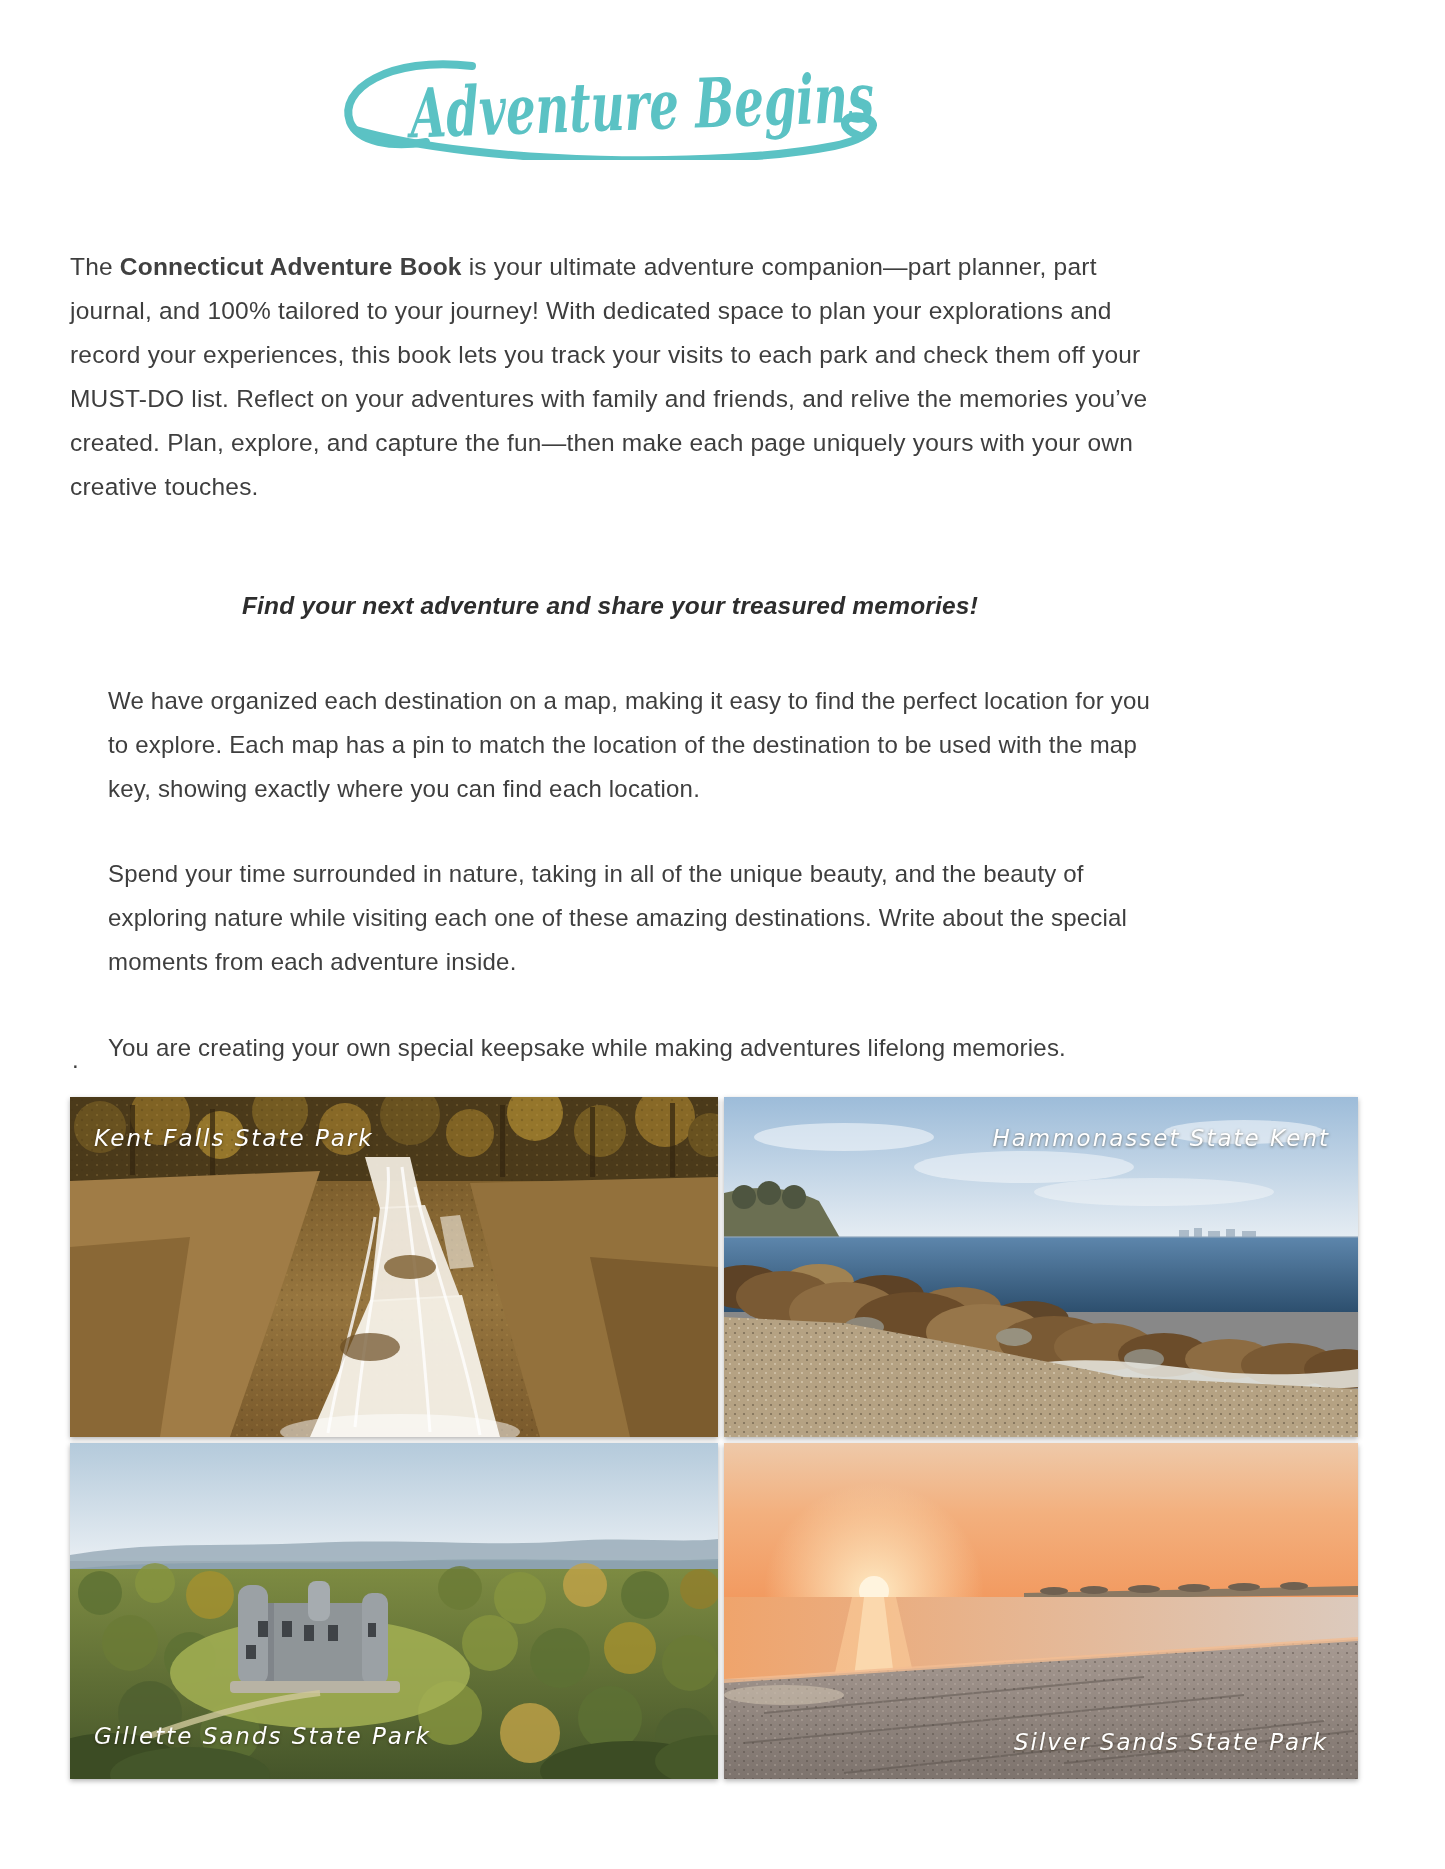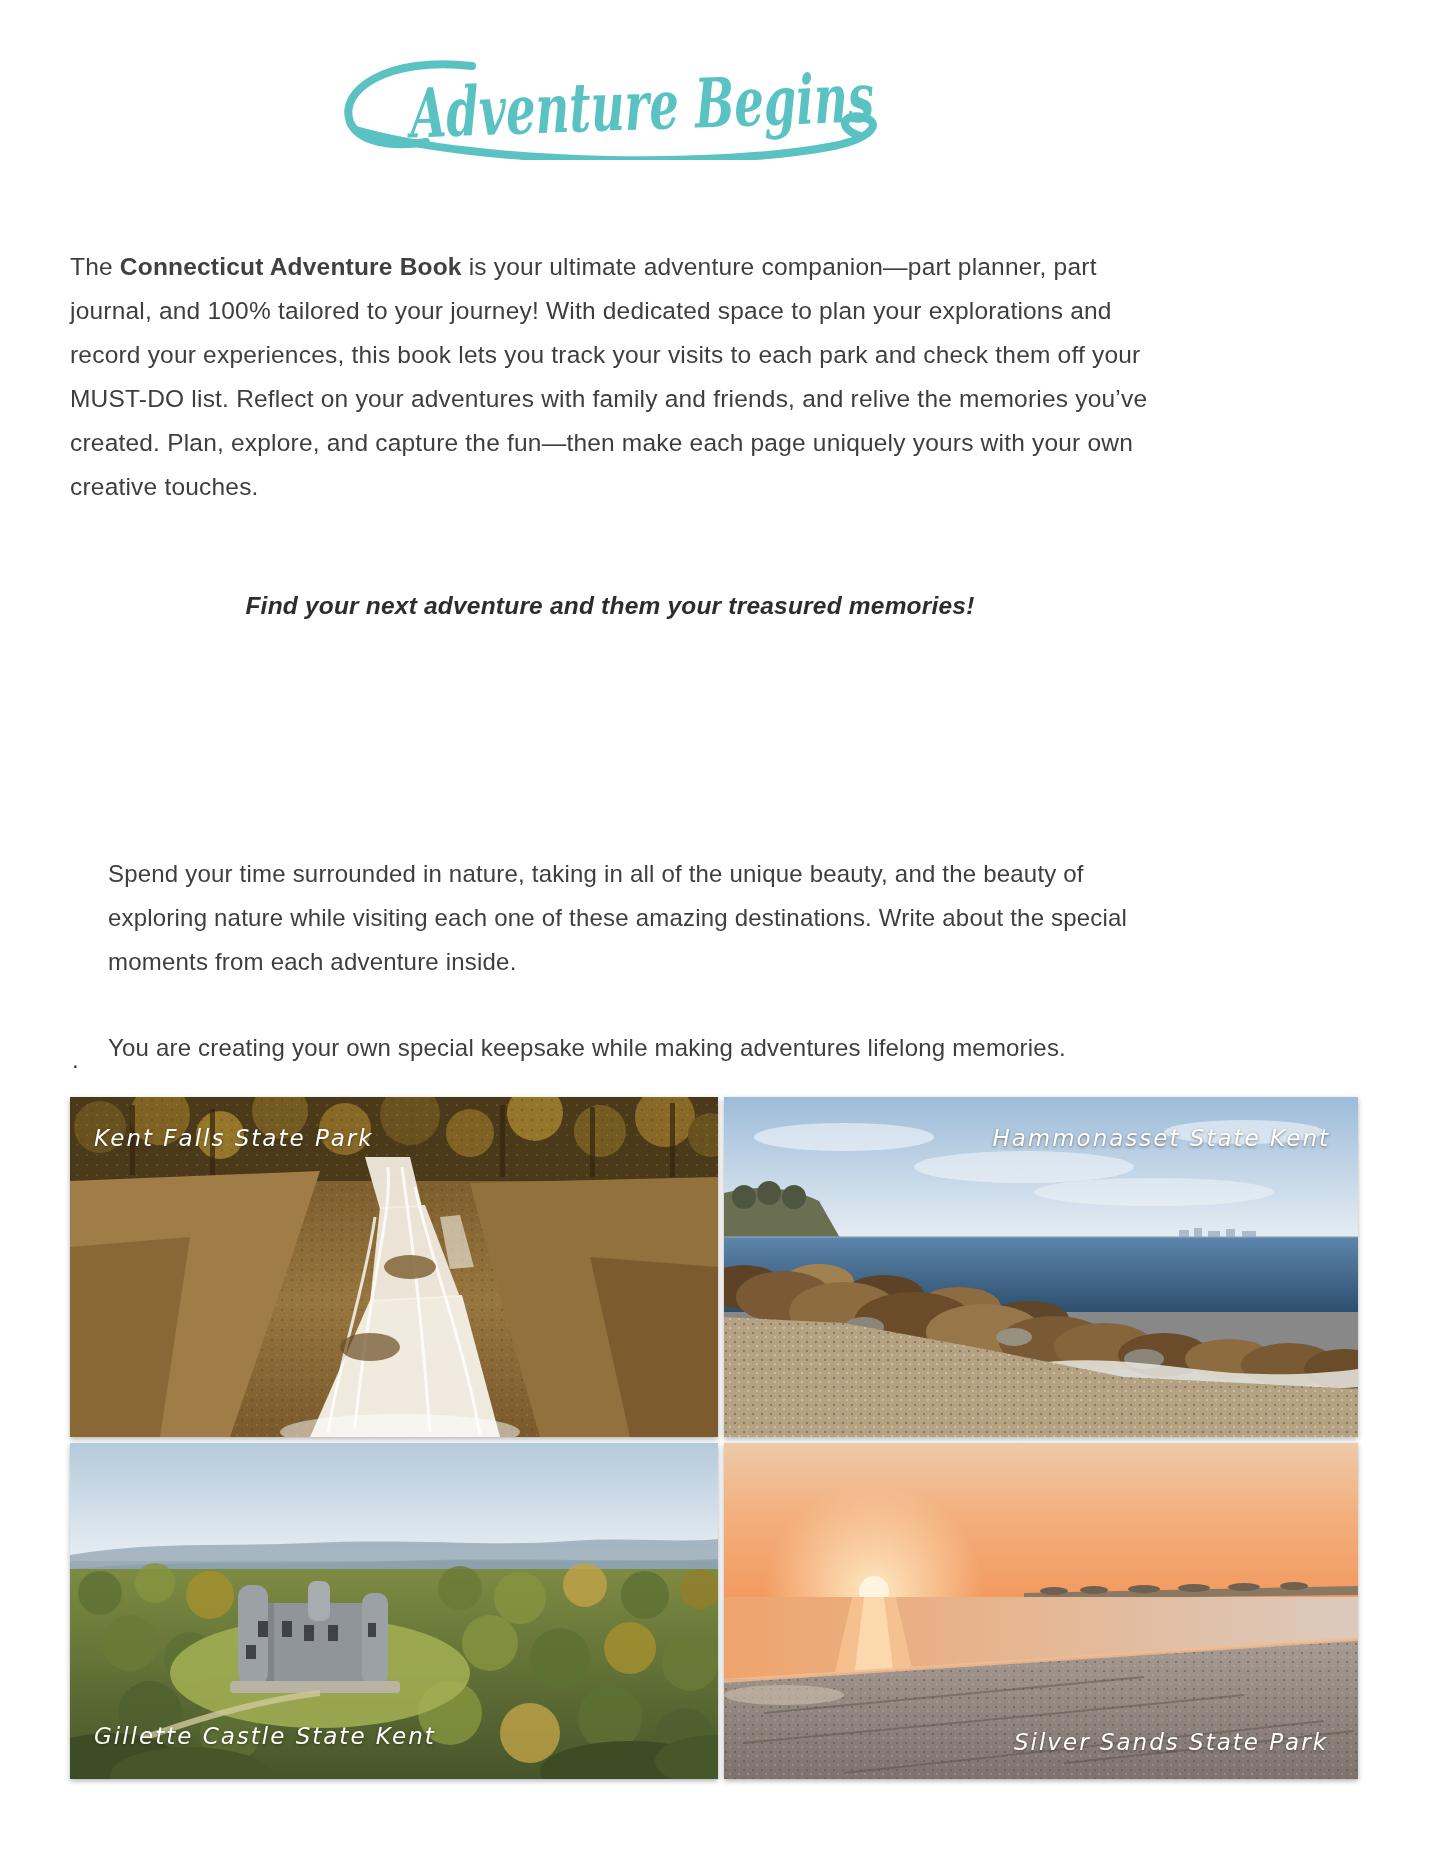--- a/index.html
+++ b/index.html
@@ -42,22 +42,23 @@
   <div class="title-wrap">
     <svg viewBox="0 0 580 120">
       <path d="M150,26 C66,16 16,50 28,82 C36,102 70,108 104,102" fill="none" stroke-width="8" stroke-linecap="round" stroke="#5bc2c4"></path>
       <path d="M34,90 C160,126 400,128 512,106 C550,98 562,82 540,77 C522,73 514,88 538,96" fill="none" stroke-width="8" stroke-linecap="round" stroke="#5bc2c4"></path>
       <text x="88" y="90" font-size="68" font-style="italic" font-weight="bold" font-family="DejaVu Serif, serif" textLength="464" lengthAdjust="spacingAndGlyphs" transform="rotate(-2 300 64)" fill="#5bc2c4">Adventure Begins</text>
     </svg>
   </div>
 
   <p class="lead"><span>The </span><b>Connecticut Adventure Book</b><span> is your ultimate adventure companion—part planner, part journal, and 100% tailored to your journey! With dedicated space to plan your explorations and record your experiences, this book lets you track your visits to each park and check them off your MUST-DO list. Reflect on your adventures with family and friends, and relive the memories you’ve created. Plan, explore, and capture the fun—then make each page uniquely yours with your own creative touches.</span></p>
 
-  <p class="tagline">Find your next adventure and them your treasured memories!</p>
-
+  <p class="tagline">Find your next adventure and share your treasured memories!</p>
+
+  <p class="para para-1">We have organized each destination on a map, making it easy to find the perfect location for you to explore. Each map has a pin to match the location of the destination to be used with the map key, showing exactly where you can find each location.</p>
   <p class="para para-2">Spend your time surrounded in nature, taking in all of the unique beauty, and the beauty of exploring nature while visiting each one of these amazing destinations. Write about the special moments from each adventure inside.</p>
   <p class="para para-3">You are creating your own special keepsake while making adventures lifelong memories.</p>
   <span class="stray-period">.</span>
 
   <div class="gallery">
 
     <div class="photo">
       <svg class="scene" viewBox="0 0 648 340" preserveAspectRatio="none">
         <defs>
           <linearGradient id="kbase" x1="0" y1="0" x2="0" y2="1">
@@ -230,21 +231,21 @@
               <rect x="298" y="180" width="8" height="14"></rect>
           </g>
           <rect x="160" y="238" width="170" height="12" rx="4" fill="#b8b3a4"></rect>
         </g>
         <path d="M60,300 C140,270 200,256 250,250" fill="none" stroke="#cfc89b" stroke-width="6" opacity="0.8"></path>
         <ellipse cx="40" cy="320" rx="70" ry="30" fill="#3c4c24"></ellipse>
         <ellipse cx="120" cy="332" rx="80" ry="28" fill="#44562a"></ellipse>
         <ellipse cx="560" cy="328" rx="90" ry="30" fill="#3c4c24"></ellipse>
         <ellipse cx="645" cy="318" rx="60" ry="26" fill="#465829"></ellipse>
       </svg>
-      <span class="caption cap-bl">Gillette Castle State Kent</span>
+      <span class="caption cap-bl">Gillette Sands State Park</span>
     </div>
 
     <div class="photo">
       <svg class="scene" viewBox="0 0 634 336" preserveAspectRatio="none">
         <defs>
           <linearGradient id="ssky" x1="0" y1="0" x2="0" y2="1">
             <stop offset="0" stop-color="#eec9a9"></stop>
               <stop offset="0.45" stop-color="#f3b07e"></stop>
             <stop offset="1" stop-color="#f29a60"></stop>
           </linearGradient>

